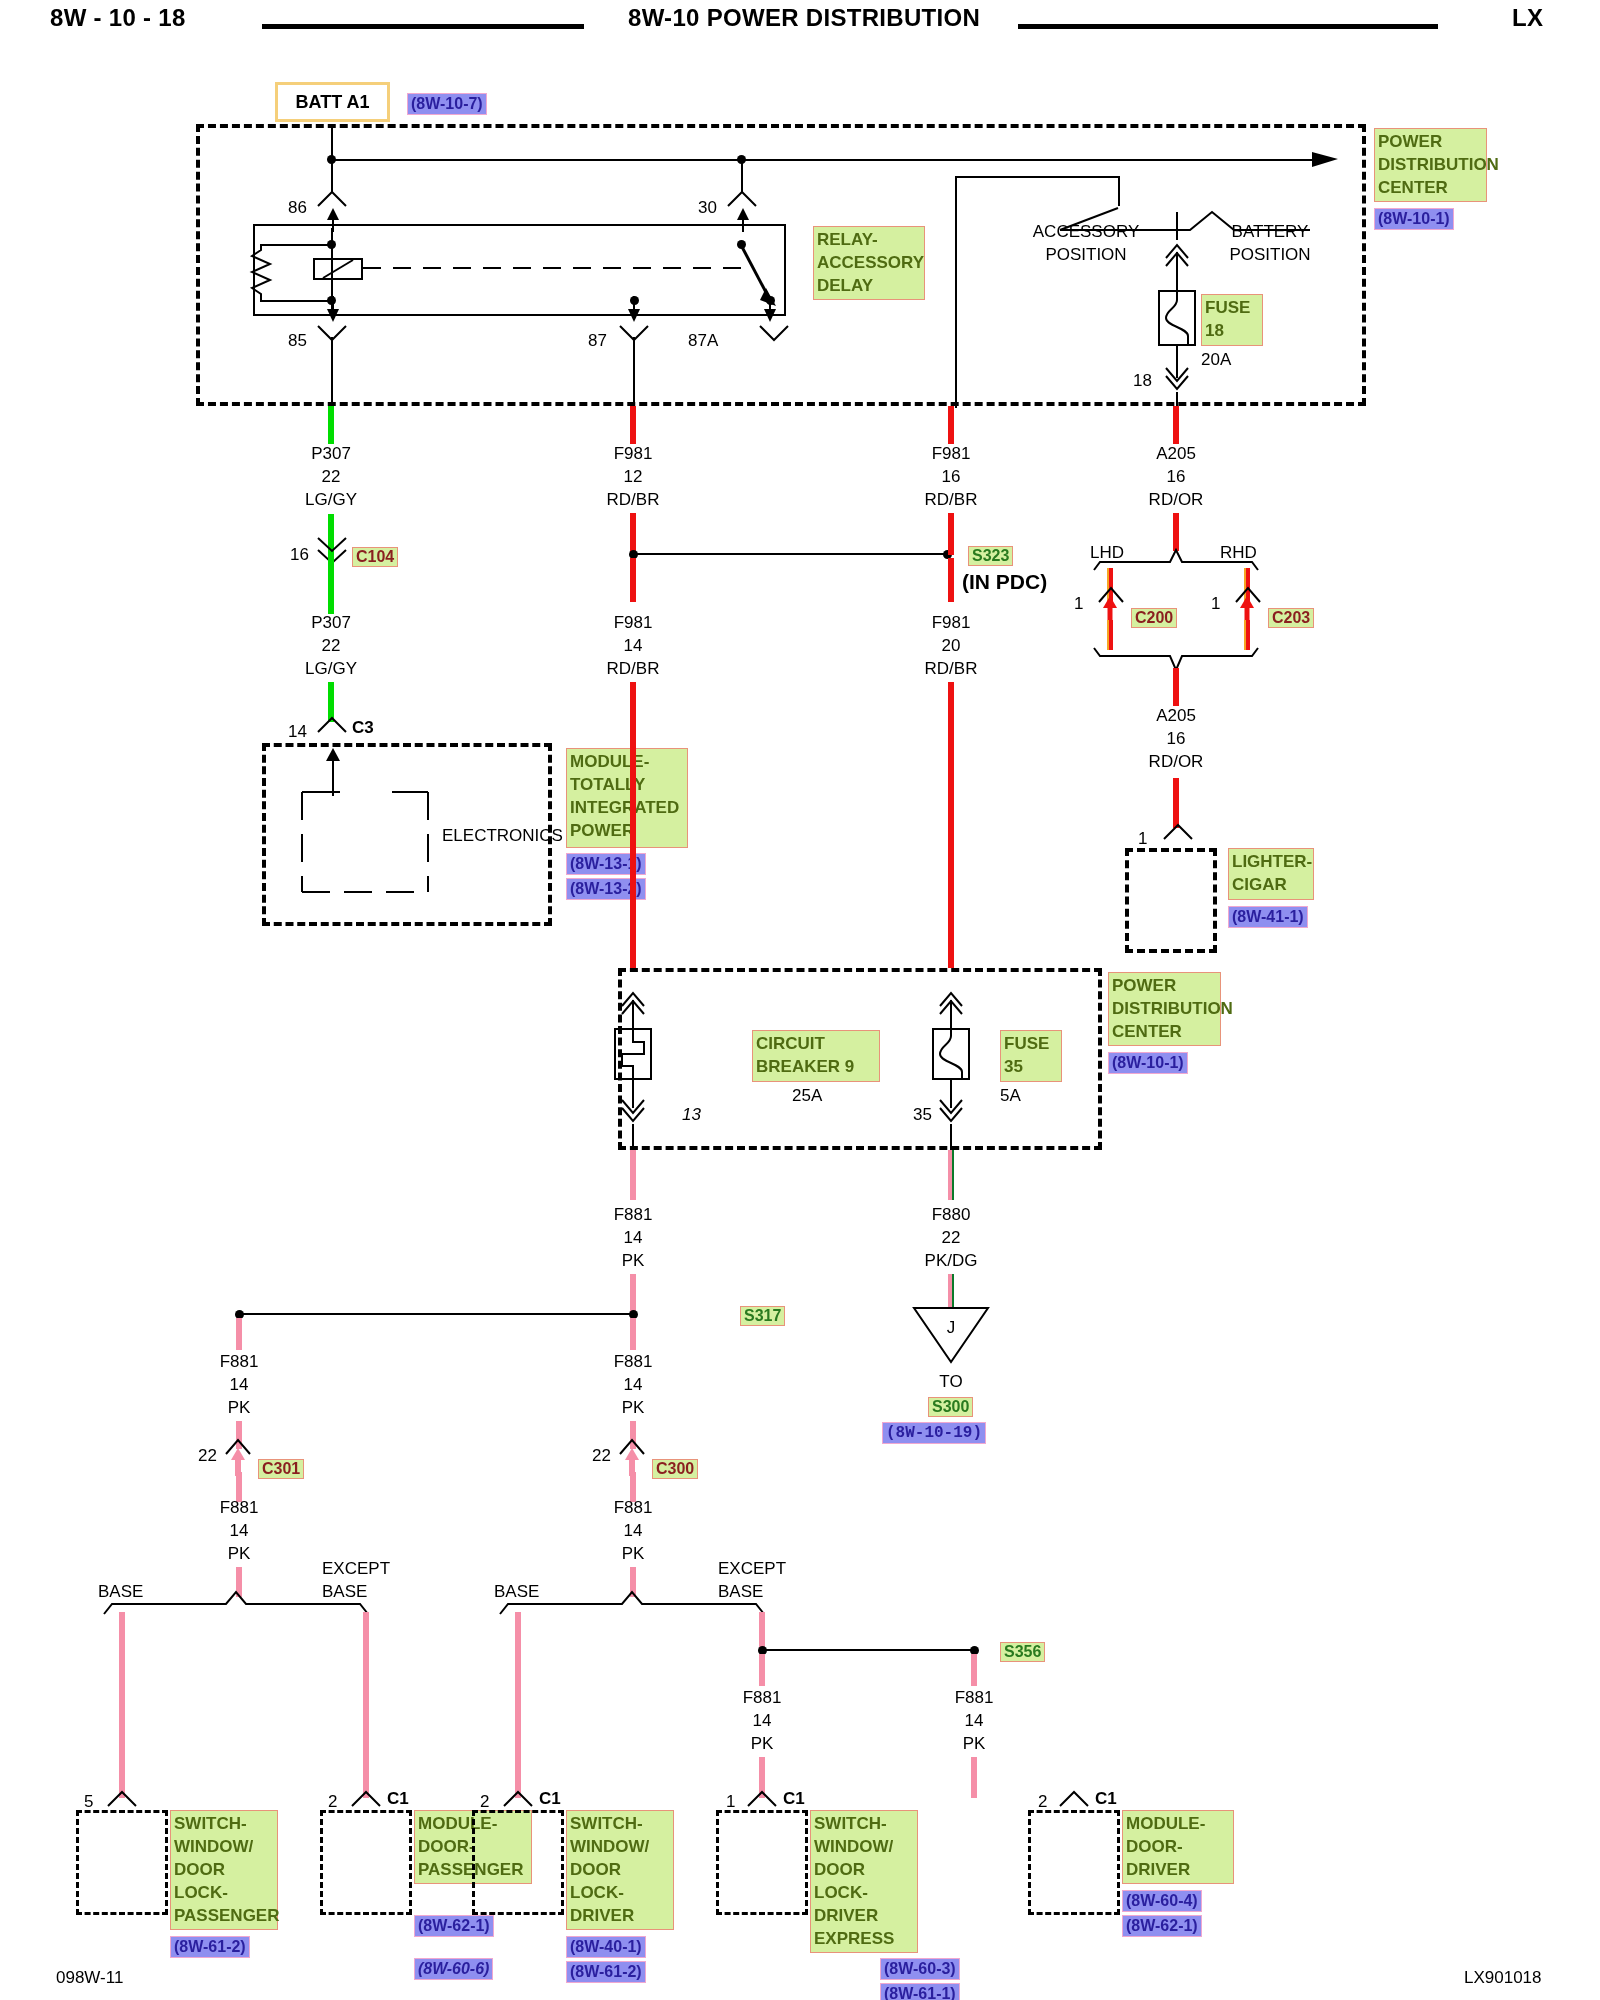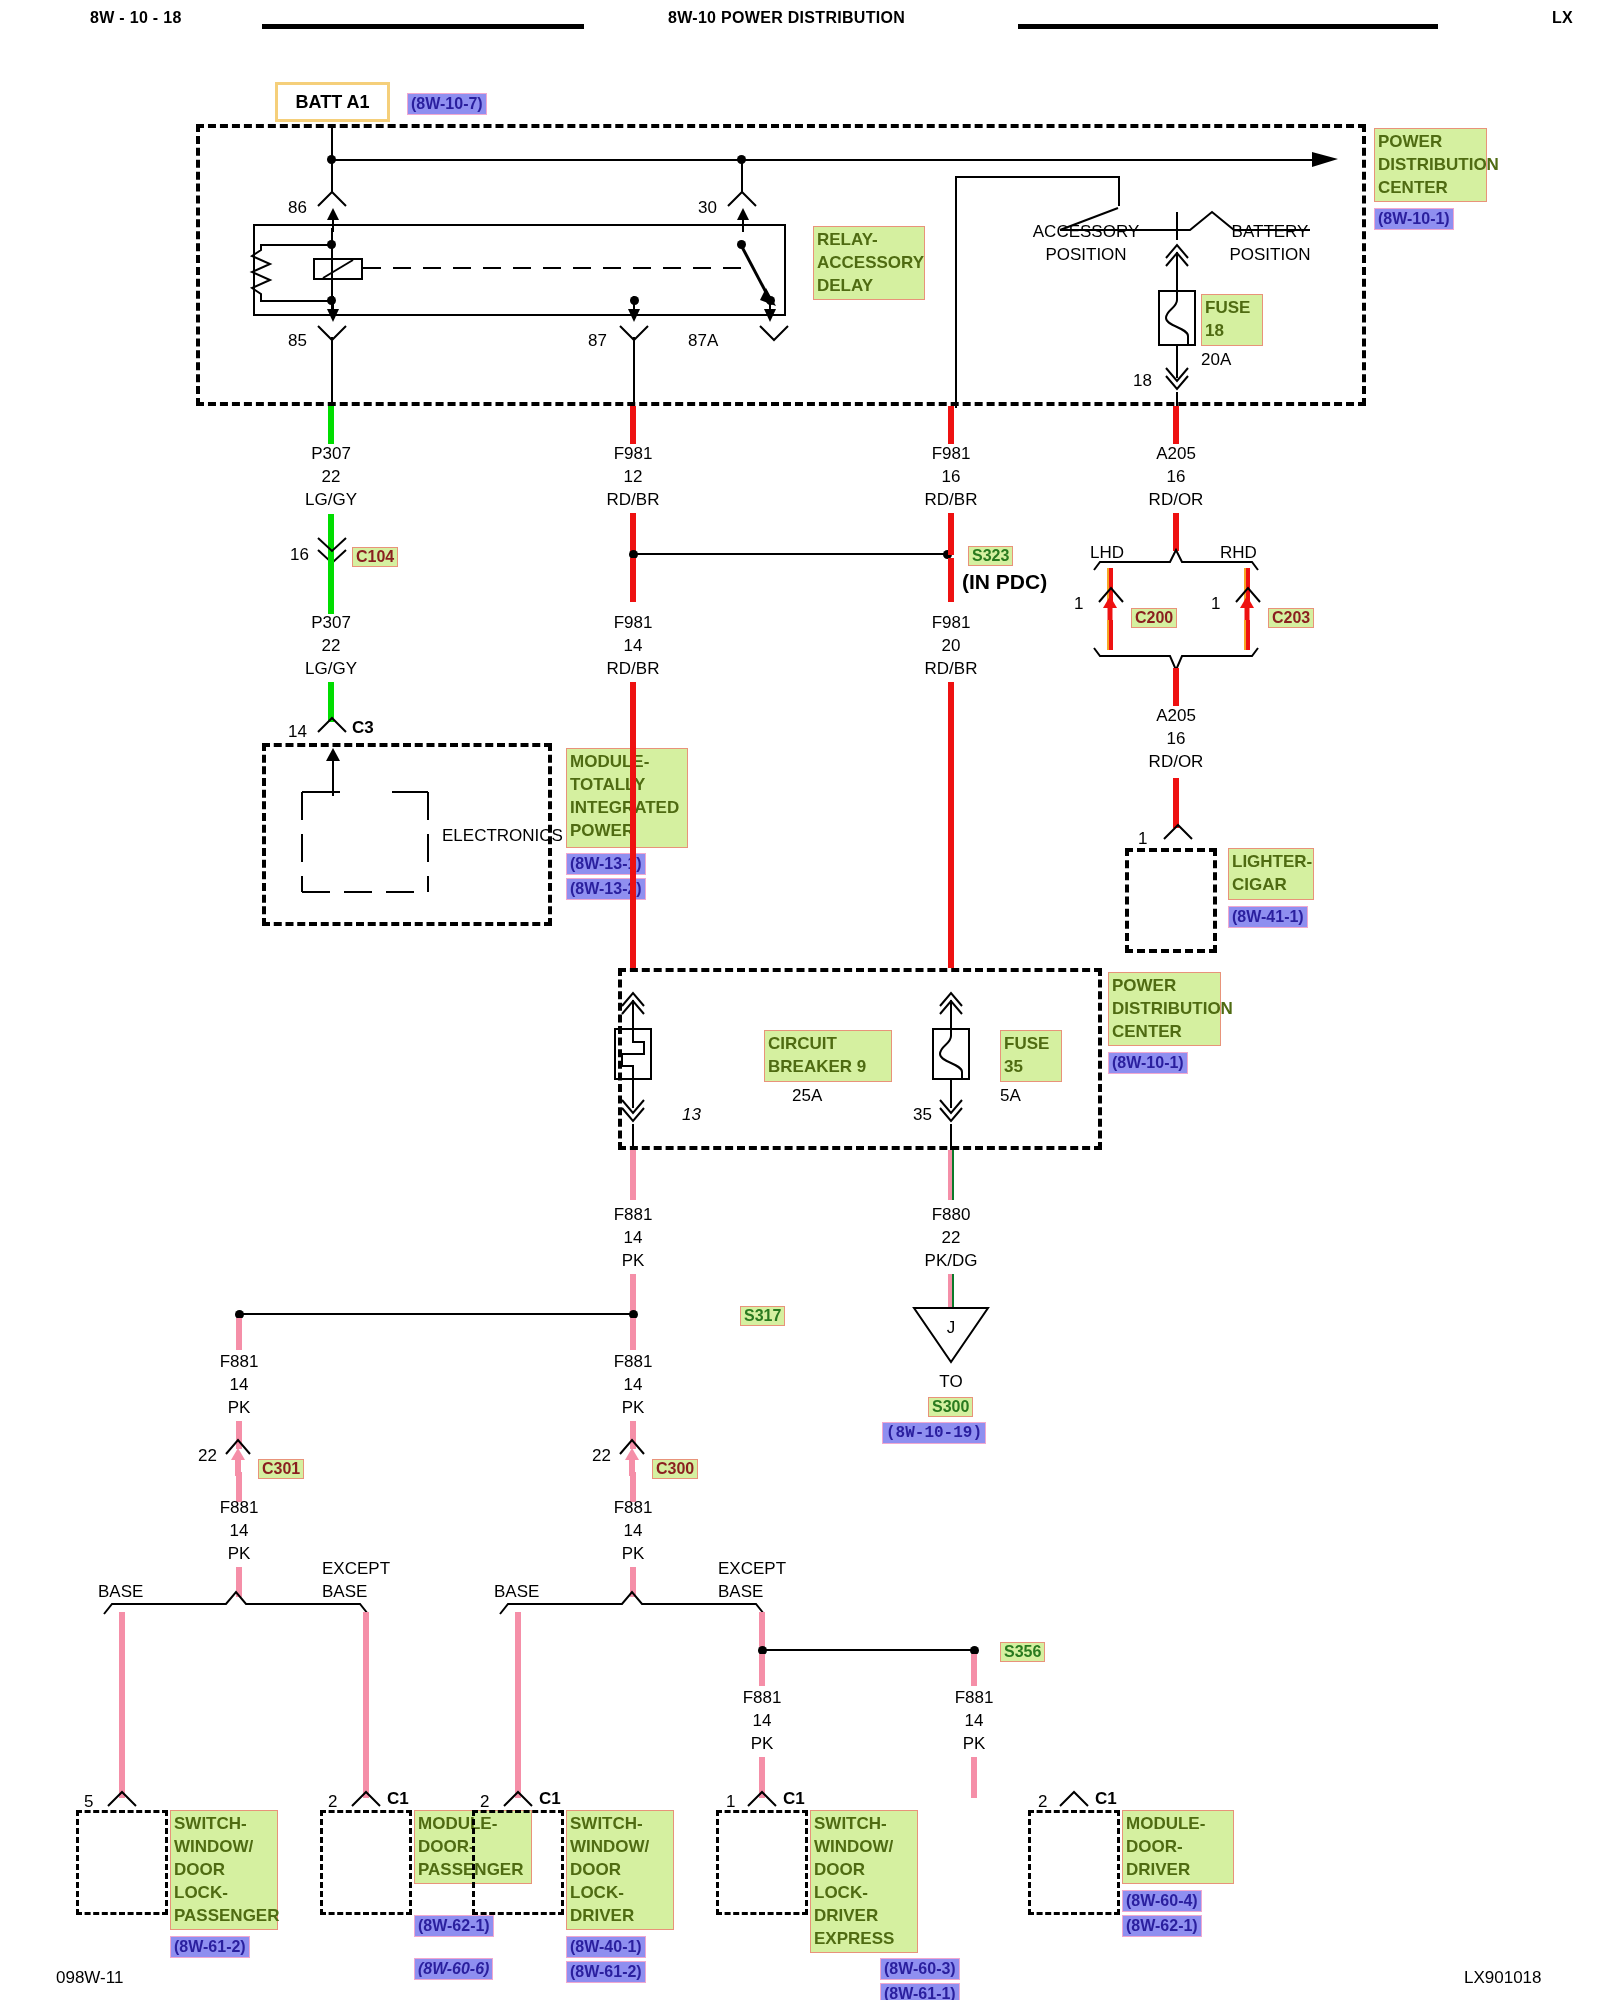--- a/index.html
+++ b/index.html
@@ -3,21 +3,21 @@
 <meta charset="utf-8">
 <style>
   html,body{margin:0;padding:0;background:#fff;}
   body{width:1600px;height:2000px;position:relative;
        font-family:"Liberation Sans",sans-serif;color:#000;overflow:hidden;}
   .pg{position:absolute;left:0;top:0;width:1600px;height:2000px;}
   .t{position:absolute;white-space:nowrap;font-size:17px;line-height:20px;}
   .tc{position:absolute;white-space:nowrap;font-size:17px;line-height:20px;
       transform:translateX(-50%);text-align:center;}
   .bold{font-weight:bold;}
-  .hdr{font-weight:bold;font-size:16px;letter-spacing:.3px;margin-left:40px;}
+  .hdr{font-weight:bold;font-size:24px;letter-spacing:.3px;}
   .sm{font-size:21px;}
   
   .gbox{position:absolute;background:#d5f0a0;border:1px solid #e8937a;
         color:#4f6b12;font-weight:bold;font-size:17px;line-height:23px;
         padding:1px 3px;box-sizing:border-box;}
   .bbox{position:absolute;background:#8f8ff0;border:1px solid #f0a8d0;
         color:#2a1f9e;font-weight:bold;font-size:16px;line-height:20px;
         padding:0px 3px;box-sizing:border-box;white-space:nowrap;}
   .splbl{position:absolute;background:#d5f0a0;border:1px solid #e8937a;
         color:#2a7a1f;font-weight:bold;font-size:16px;line-height:18px;
@@ -340,21 +340,21 @@
   <div class="vl" style="left:632px;top:1000px;height:32px;"></div>
   <div class="solidbox" style="left:614px;top:1028px;width:38px;height:52px;"></div>
   <svg style="left:614px;top:1028px;width:38px;height:52px;">
     <path d="M19,0 L19,14 L30,14 L30,26 L8,26 L8,38 L19,38 L19,52" fill="none" stroke="#000" stroke-width="2"></path>
   </svg>
   <div class="vl" style="left:632px;top:1078px;height:30px;"></div>
   <svg style="left:620px;top:1100px;width:28px;height:28px;">
     <polyline points="2,0 13,13 24,0" fill="none" stroke="#000" stroke-width="2"></polyline>
     <polyline points="2,8 13,21 24,8" fill="none" stroke="#000" stroke-width="2"></polyline>
   </svg>
-  <div class="gbox" style="left:752px;top:1030px;width:128px;height:52px;margin-left:12px;">
+  <div class="gbox" style="left:752px;top:1030px;width:128px;height:52px;">
     <div>CIRCUIT</div>
     <div>BREAKER 9</div>
   </div>
   <div class="t" style="left:792px;top:1086px;">25A</div>
   <div class="t" style="left:682px;top:1105px;font-style:italic;">13</div>
   <div class="vl" style="left:632px;top:1124px;height:28px;"></div>
 
   <svg style="left:938px;top:986px;width:28px;height:28px;">
     <polyline points="2,20 13,7 24,20" fill="none" stroke="#000" stroke-width="2"></polyline>
     <polyline points="2,28 13,15 24,28" fill="none" stroke="#000" stroke-width="2"></polyline>

